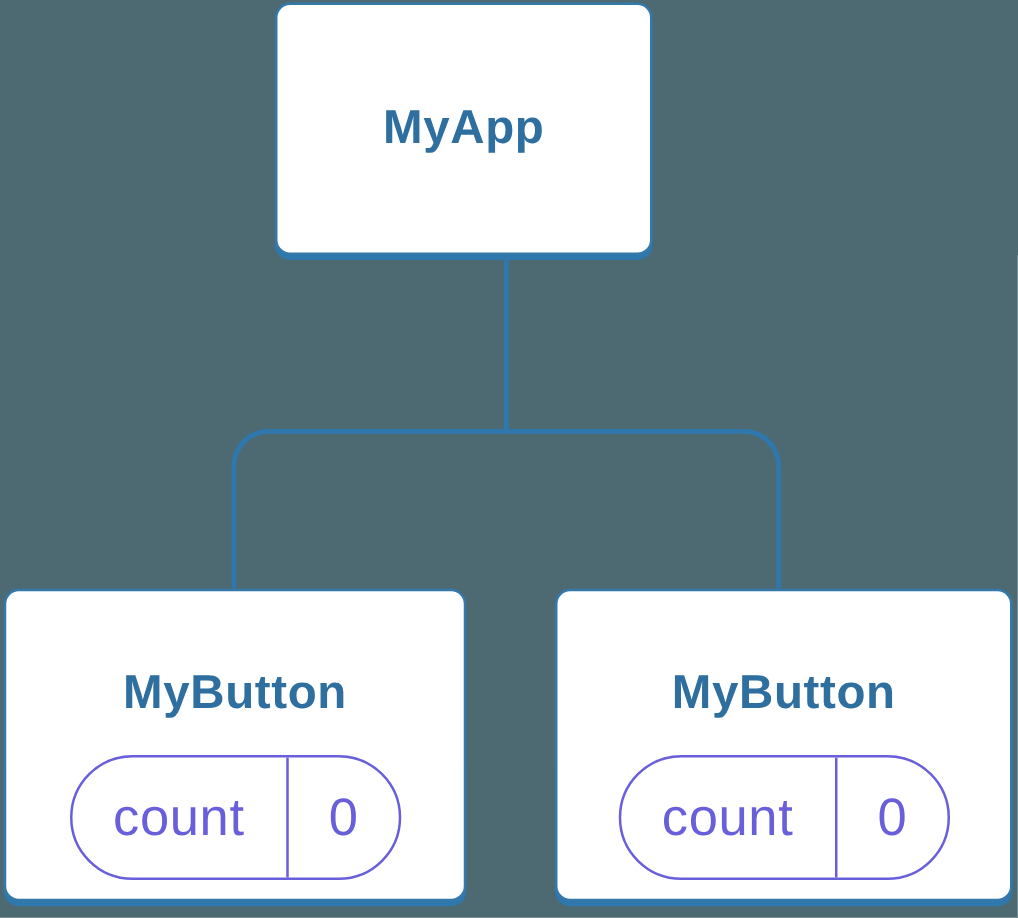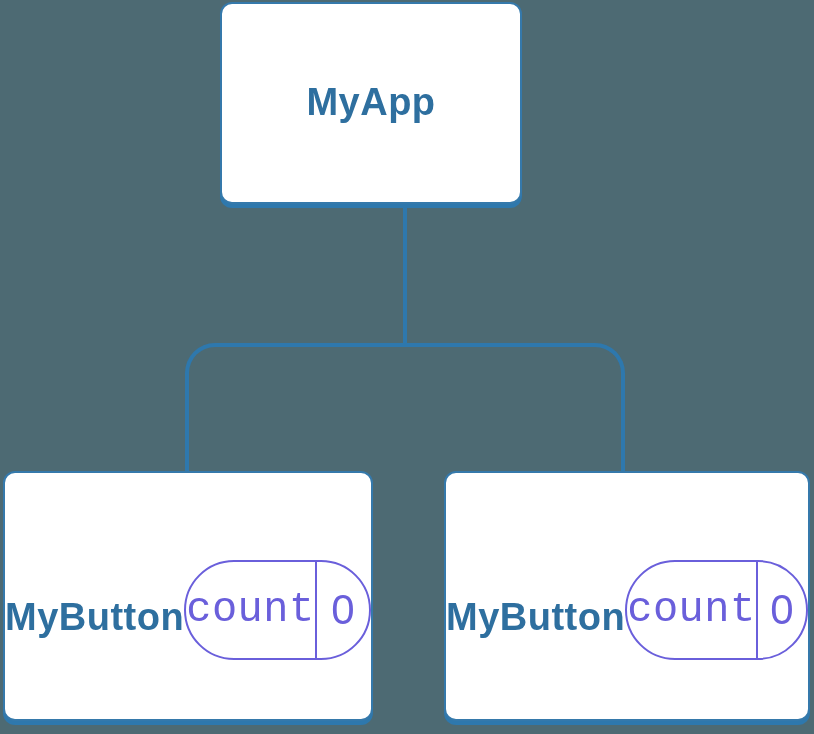--- a/index.html
+++ b/index.html
@@ -20,21 +20,21 @@
     box-sizing: border-box;
   }
   .card-root {
     left: 220px; top: 2px;
     width: 302px; height: 202px;
     display: flex; align-items: center; justify-content: center;
   }
   .card-child {
     top: 471px;
     height: 250px;
-    display: flex; flex-direction: row; align-items: center;
+    display: flex; flex-direction: column; align-items: center; justify-content: center;
   }
   .card-child-left  { left: 3px;  width: 370px; }
   .card-child-right { left: 444px; width: 366px; }
   .card-title {
     color: var(--title-blue, #2e6f9f);
     font-size: 38px;
     font-weight: 600;
     letter-spacing: 0.5px;
     line-height: 1.2;
   }
@@ -63,21 +63,20 @@
     display: flex;
     color: var(--state-purple, #6a5fdb);
     background: var(--card-background, #ffffff);
   }
   .pill-key {
     flex: 1.95;
     display: flex; align-items: center; justify-content: center;
     border-right: 2px solid var(--state-purple, #6a5fdb);
     font-size: 42px;
     letter-spacing: 0.5px;
-    font-family: Liberation Mono, monospace;
   }
   .pill-value {
     flex: 1;
     display: flex; align-items: center; justify-content: center;
     font-size: 42px;
   }
 </style>
 </head>
 <body>
 

